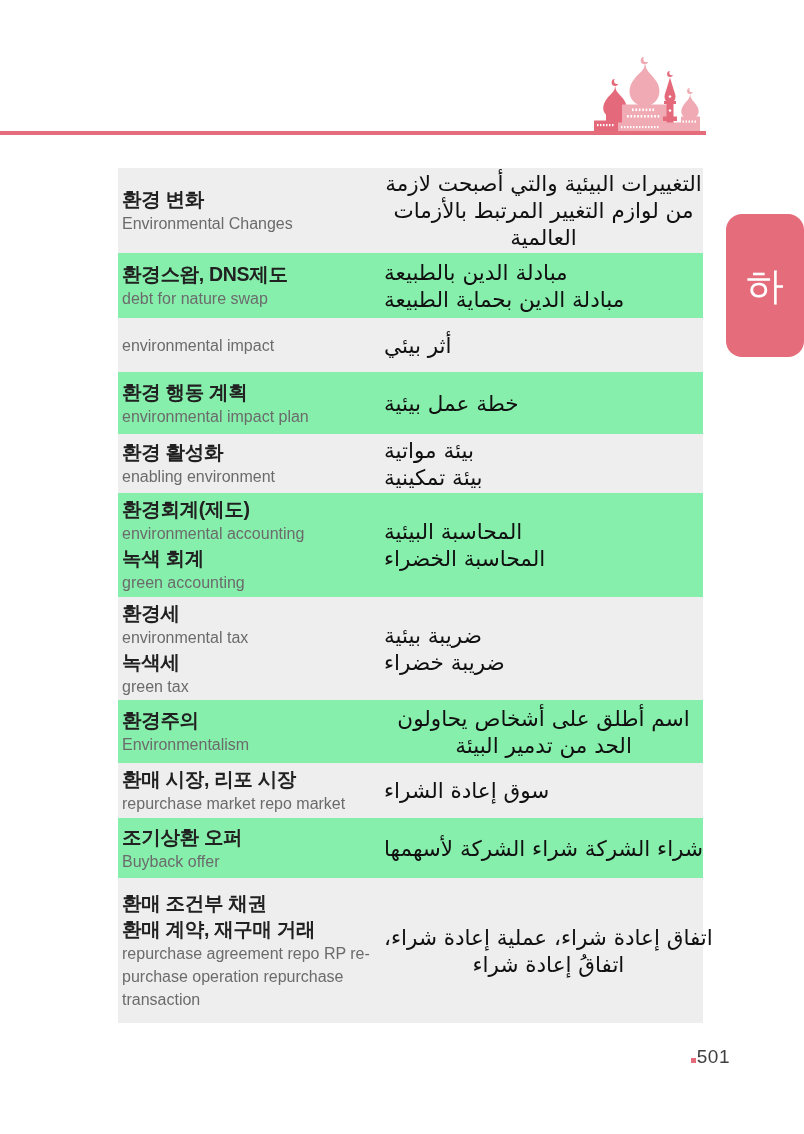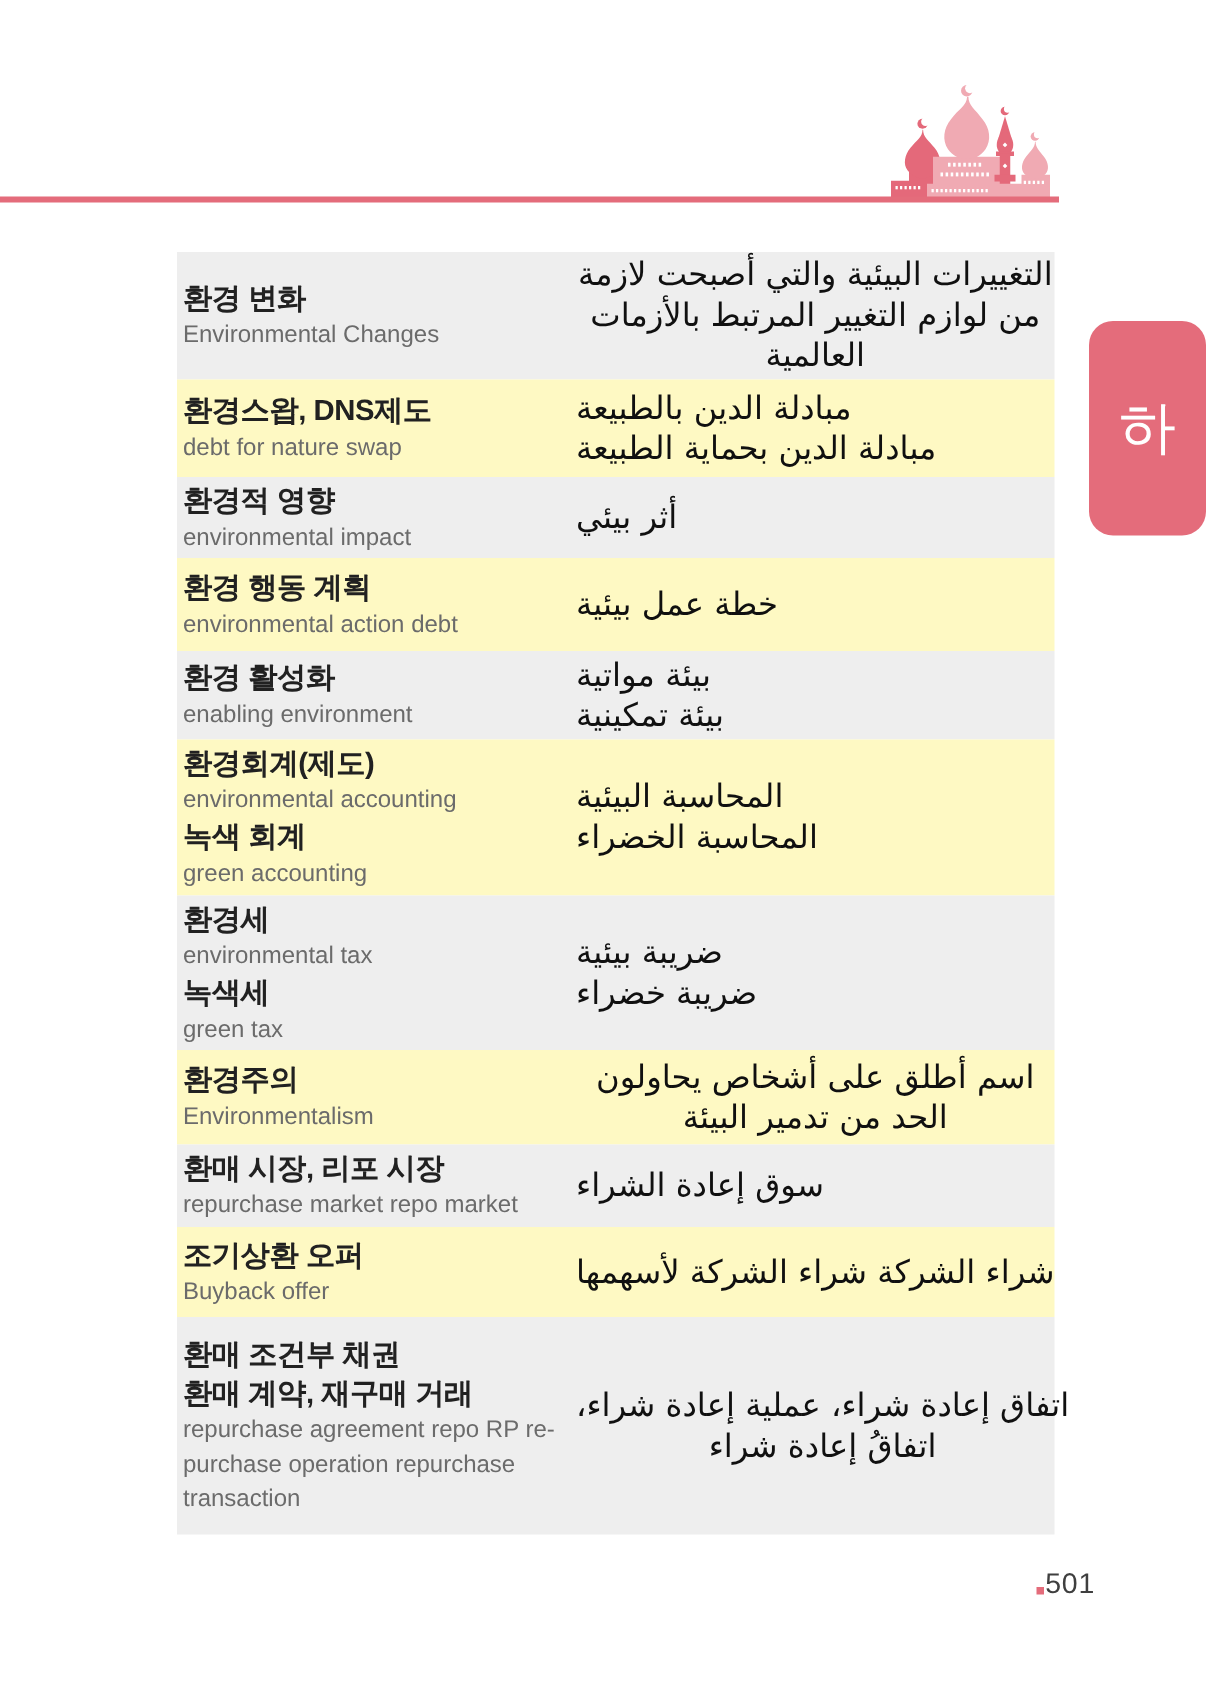--- a/index.html
+++ b/index.html
@@ -24,21 +24,21 @@
     display:flex;align-items:center;justify-content:center;
   }
   .side-tab span{color:#fff;font-size:38px;line-height:1;}
   
   .glossary{
     position:absolute;left:118px;top:168px;width:585px;
     display:flex;flex-direction:column;
   }
   .grow{
     display:flex;align-items:center;justify-content:space-between;
-    padding:2px 0 2px 4px;box-sizing:border-box;background:#fef9c3;
+    padding:2px 0 2px 4px;box-sizing:border-box;background:#86efac;
   }
   .grow.shaded{background:#eeeeee;}
   .left-col{
     width:262px;flex:0 0 262px;display:flex;flex-direction:column;justify-content:flex-start;
   }
   .ko{
     font-size:19.5px;font-weight:700;color:#212121;line-height:26px;
     letter-spacing:-0.3px;white-space:pre;
   }
   .en{
@@ -161,29 +161,28 @@
     <div class="grow" style="min-height: 65px;">
       <div class="left-col">
         <div class="ko">환경스왑, DNS제도</div>
         <div class="en">debt for nature swap</div>
       </div>
       <div class="ar-col ar-right">مبادلة الدين بالطبيعة
 مبادلة الدين بحماية الطبيعة</div>
     </div>
     <div class="grow shaded" style="min-height: 54px;">
       <div class="left-col">
-        <div class="ko">환경적 영향</div>
         <div class="en">environmental impact</div>
       </div>
       <div class="ar-col ar-right">أثر بيئي</div>
     </div>
     <div class="grow" style="min-height: 62px;">
       <div class="left-col">
         <div class="ko">환경 행동 계획</div>
-        <div class="en">environmental action debt</div>
+        <div class="en">environmental impact plan</div>
       </div>
       <div class="ar-col ar-right">خطة عمل بيئية</div>
     </div>
     <div class="grow shaded" style="min-height: 59px;">
       <div class="left-col">
         <div class="ko">환경 활성화</div>
         <div class="en">enabling environment</div>
       </div>
       <div class="ar-col ar-right">بيئة مواتية
 بيئة تمكينية</div>

